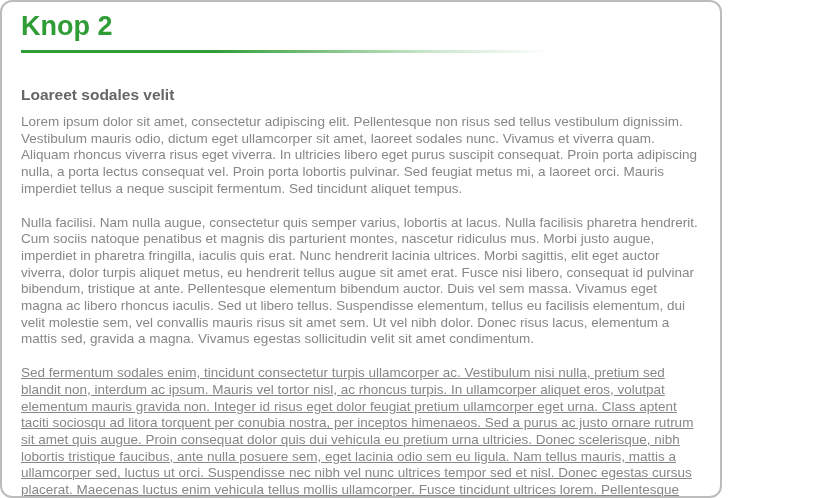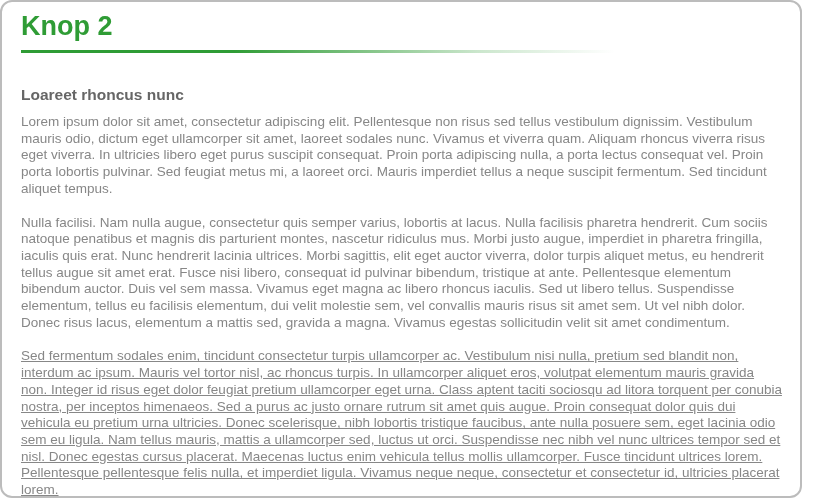--- a/index.html
+++ b/index.html
@@ -8,21 +8,21 @@
     padding: 0;
     background: #ffffff;
     font-family: "Liberation Sans", sans-serif;
   }
   body {
     width: 838px;
     height: 498px;
     overflow: hidden;
   }
   .card {
-    width: 802px;
+    width: 722px;
     height: 498px;
     background: #ffffff;
     border: 2px solid #bcbcbc;
     border-radius: 12px;
     overflow: hidden;
   }
   .page-title {
     margin: 9px 19px 0 19px;
     font-size: 27px;
     line-height: 31px;
@@ -63,21 +63,21 @@
 </style>
 </head>
 <body>
 
 <div class="card">
   <h1 class="page-title">Knop 2</h1>
 
   <div class="title-rule"></div>
 
   <div class="content">
-    <h2 class="section-heading">Loareet rhoncus nunc</h2>
+    <h2 class="section-heading">Loareet sodales velit</h2>
 
     <p>Lorem ipsum dolor sit amet, consectetur adipiscing elit. Pellentesque non risus sed tellus vestibulum dignissim. Vestibulum mauris odio, dictum eget ullamcorper sit amet, laoreet sodales nunc. Vivamus et viverra quam. Aliquam rhoncus viverra risus eget viverra. In ultricies libero eget purus suscipit consequat. Proin porta adipiscing nulla, a porta lectus consequat vel. Proin porta lobortis pulvinar. Sed feugiat metus mi, a laoreet orci. Mauris imperdiet tellus a neque suscipit fermentum. Sed tincidunt aliquet tempus.</p>
 
     <p>Nulla facilisi. Nam nulla augue, consectetur quis semper varius, lobortis at lacus. Nulla facilisis pharetra hendrerit. Cum sociis natoque penatibus et magnis dis parturient montes, nascetur ridiculus mus. Morbi justo augue, imperdiet in pharetra fringilla, iaculis quis erat. Nunc hendrerit lacinia ultrices. Morbi sagittis, elit eget auctor viverra, dolor turpis aliquet metus, eu hendrerit tellus augue sit amet erat. Fusce nisi libero, consequat id pulvinar bibendum, tristique at ante. Pellentesque elementum bibendum auctor. Duis vel sem massa. Vivamus eget magna ac libero rhoncus iaculis. Sed ut libero tellus. Suspendisse elementum, tellus eu facilisis elementum, dui velit molestie sem, vel convallis mauris risus sit amet sem. Ut vel nibh dolor. Donec risus lacus, elementum a mattis sed, gravida a magna. Vivamus egestas sollicitudin velit sit amet condimentum.</p>
 
     <p>Sed fermentum sodales enim, tincidunt consectetur turpis ullamcorper ac. Vestibulum nisi nulla, pretium sed blandit non, interdum ac ipsum. Mauris vel tortor nisl, ac rhoncus turpis. In ullamcorper aliquet eros, volutpat elementum mauris gravida non. Integer id risus eget dolor feugiat pretium ullamcorper eget urna. Class aptent taciti sociosqu ad litora torquent per conubia nostra, per inceptos himenaeos. Sed a purus ac justo ornare rutrum sit amet quis augue. Proin consequat dolor quis dui vehicula eu pretium urna ultricies. Donec scelerisque, nibh lobortis tristique faucibus, ante nulla posuere sem, eget lacinia odio sem eu ligula. Nam tellus mauris, mattis a ullamcorper sed, luctus ut orci. Suspendisse nec nibh vel nunc ultrices tempor sed et nisl. Donec egestas cursus placerat. Maecenas luctus enim vehicula tellus mollis ullamcorper. Fusce tincidunt ultrices lorem. Pellentesque pellentesque felis nulla, et imperdiet ligula. Vivamus neque neque, consectetur et consectetur id, ultricies placerat lorem.</p>
   </div>
 </div>
 
 </body></html>

